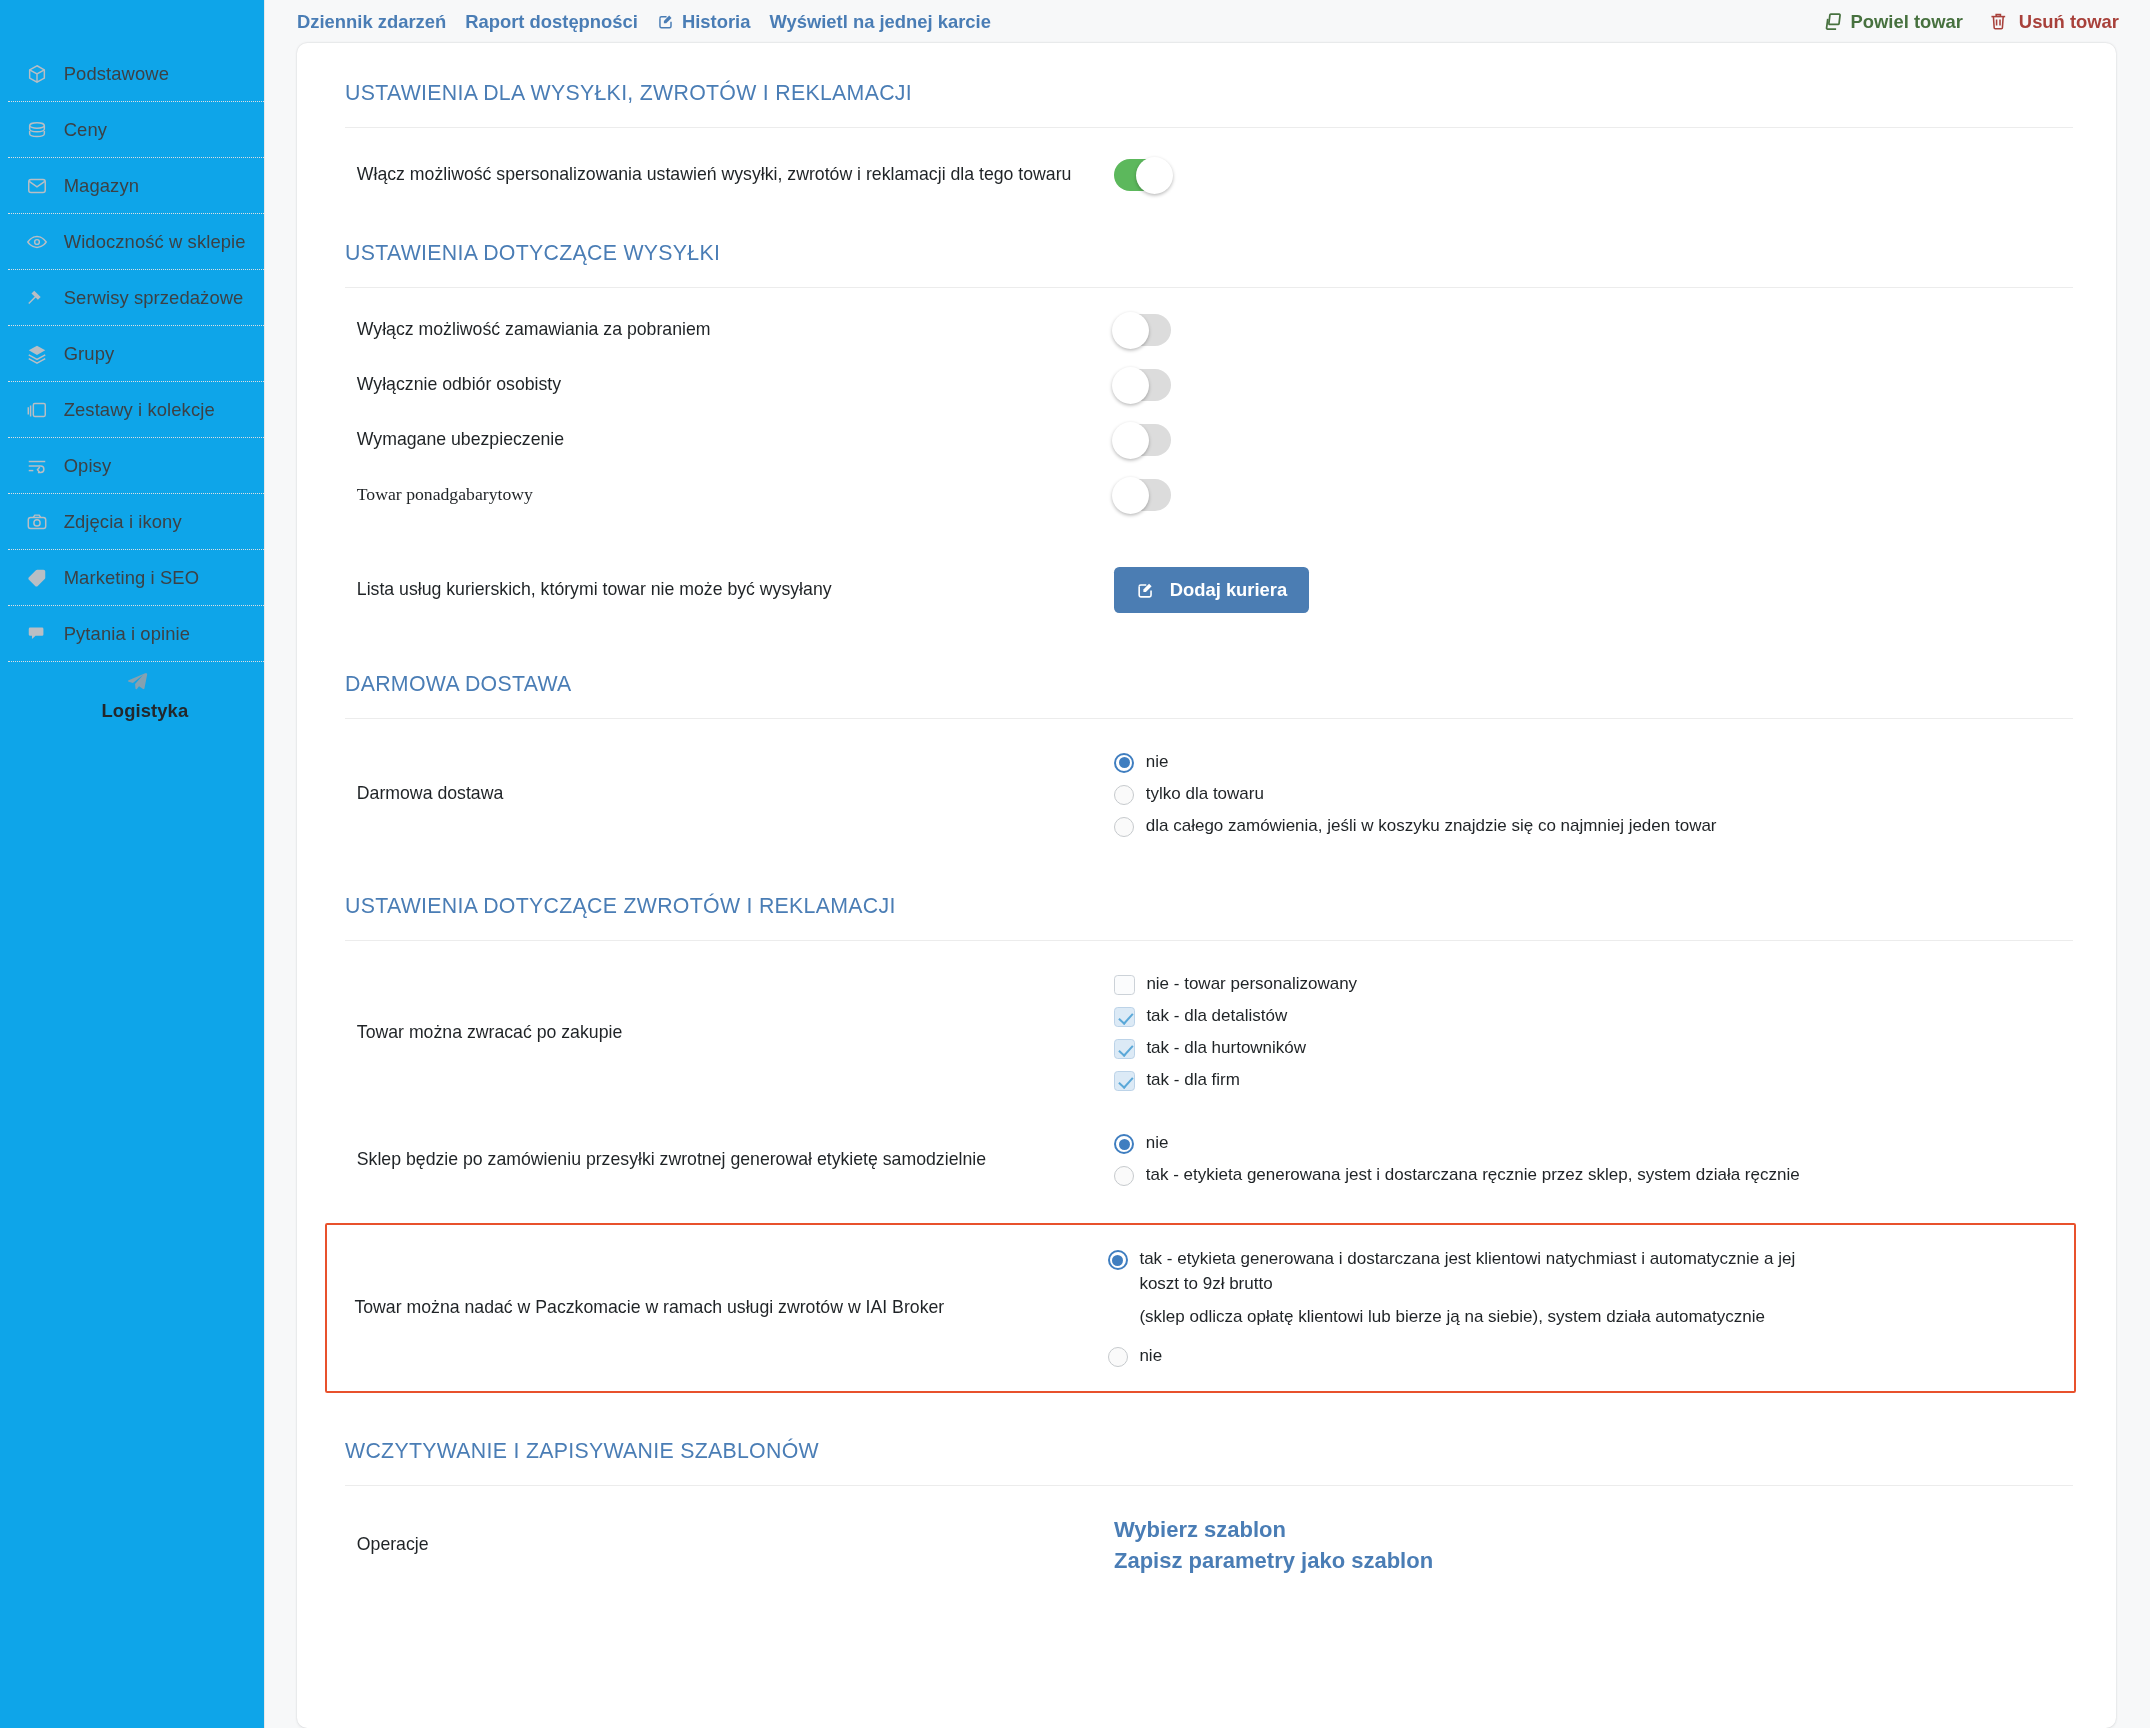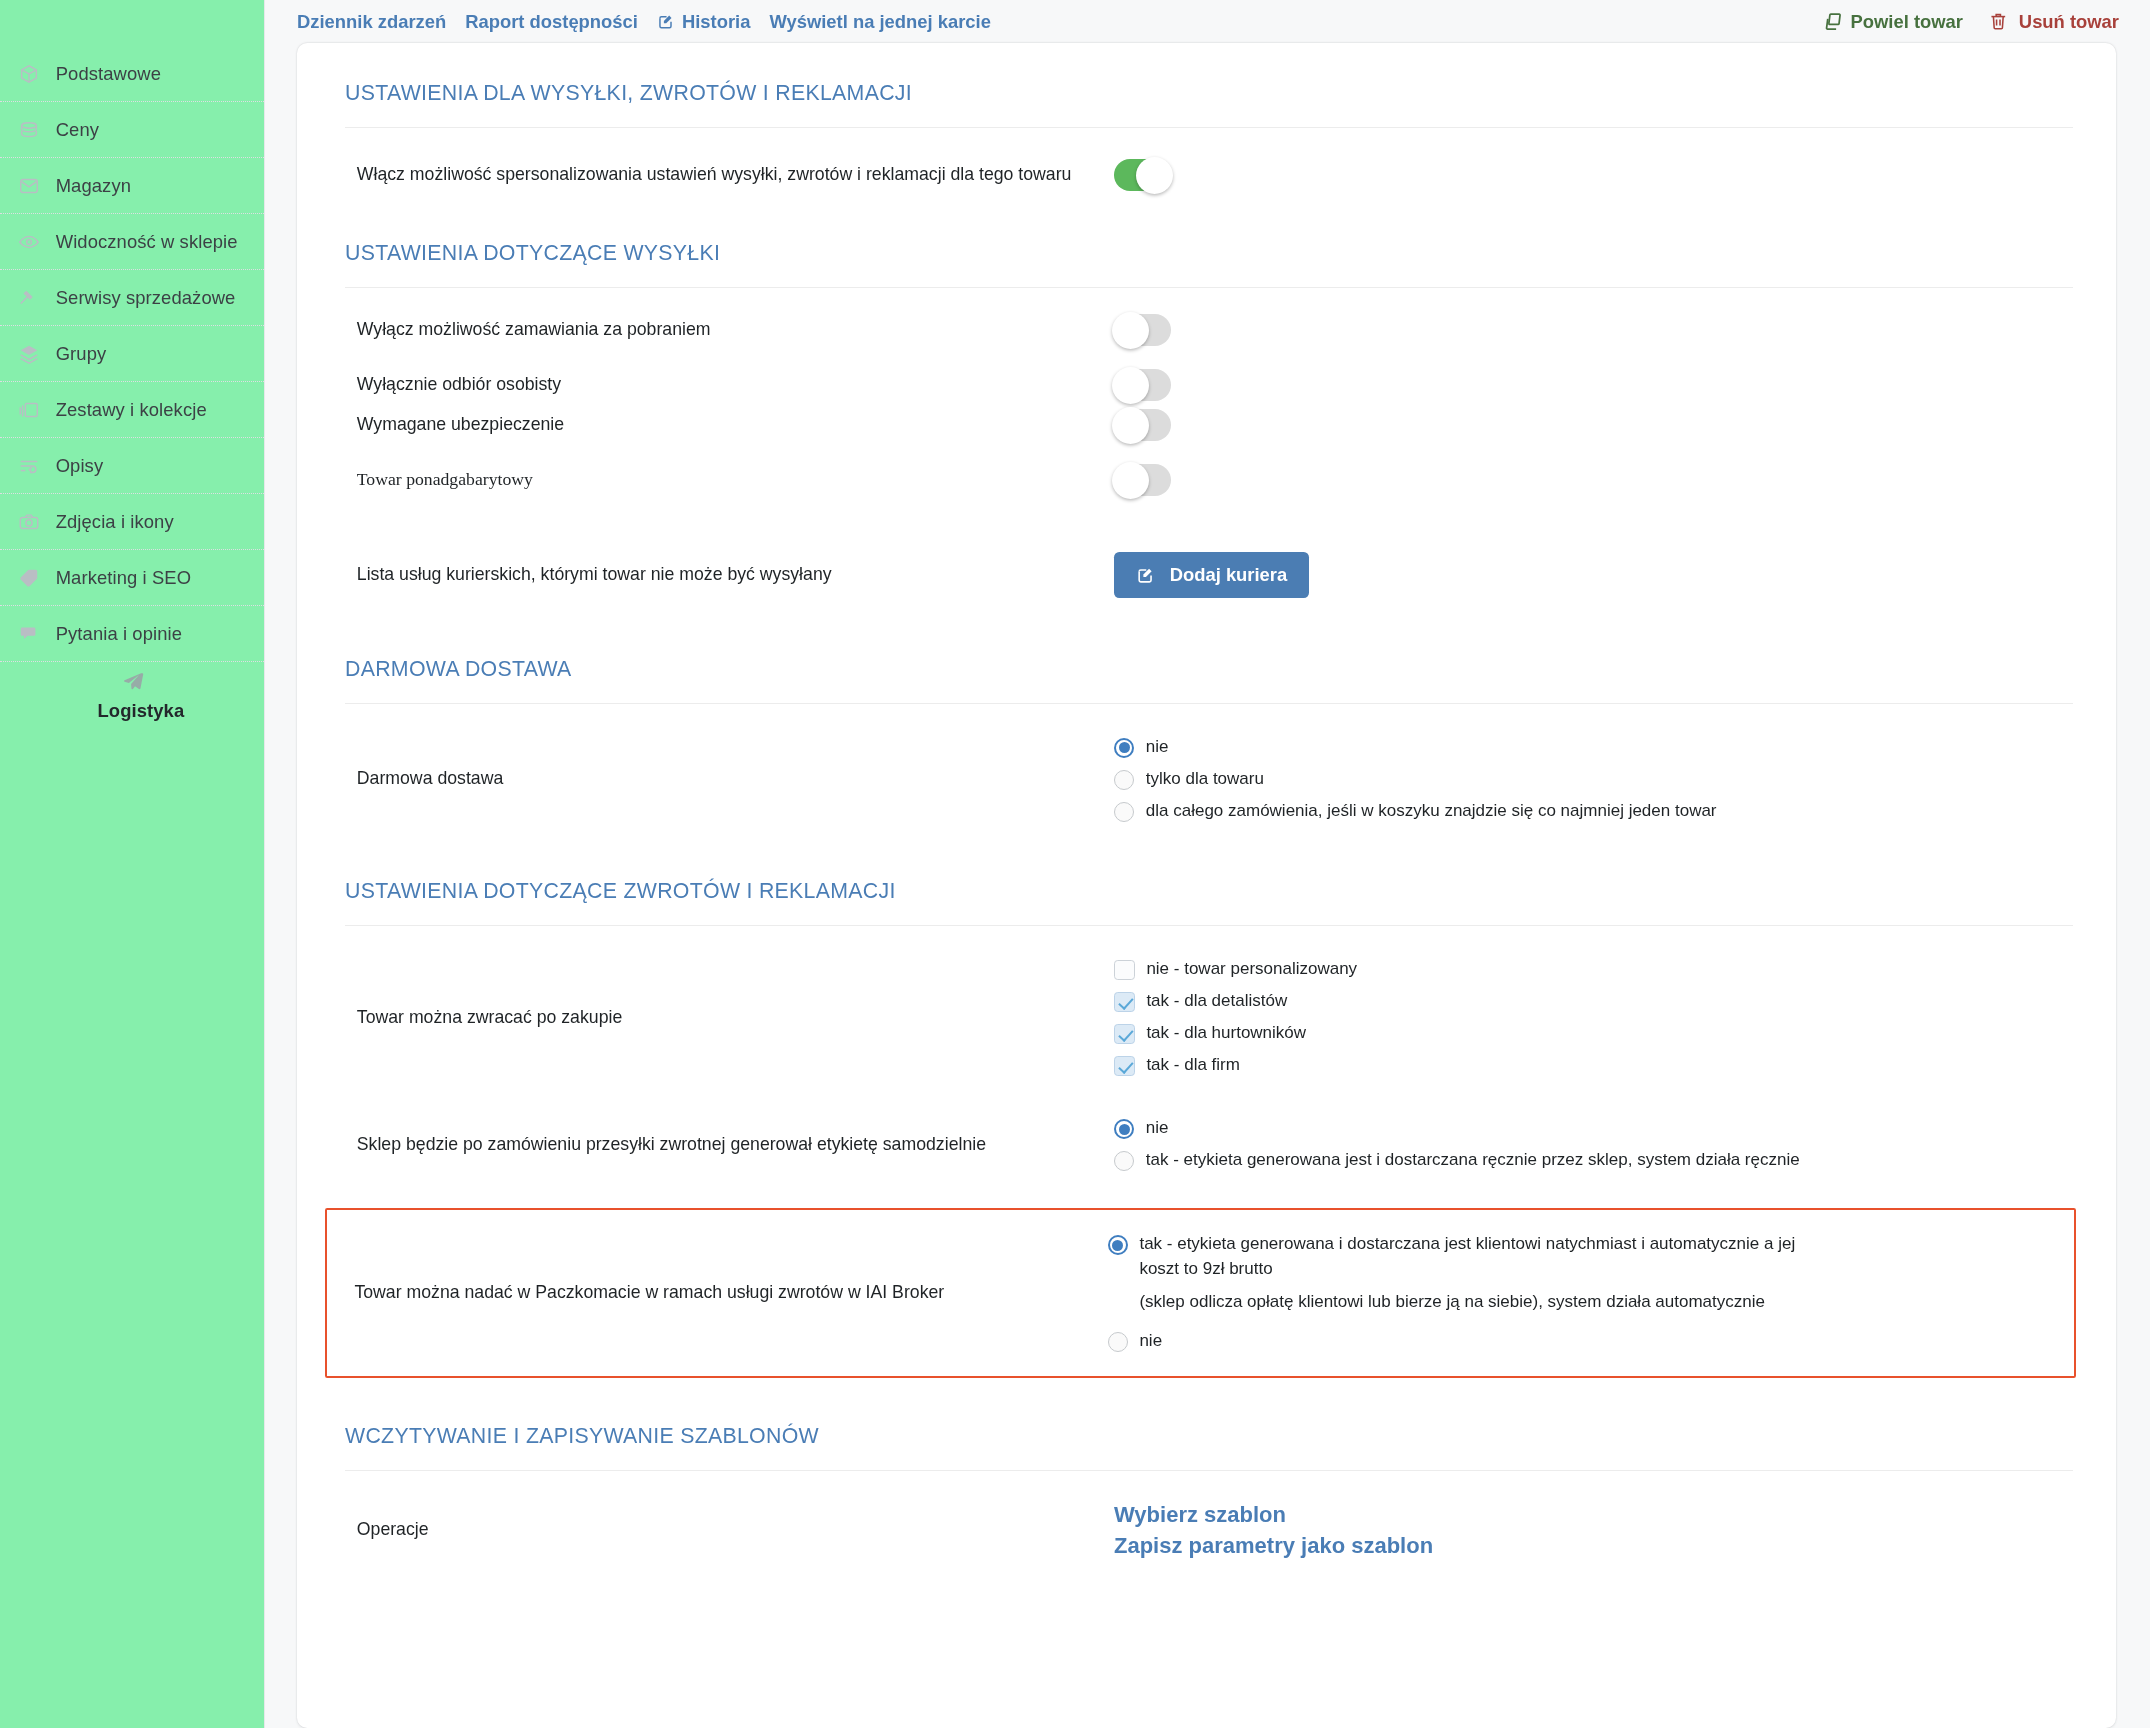--- a/index.html
+++ b/index.html
@@ -16,23 +16,24 @@
     width: 2151px;
     height: 1728px;
     display: flex;
     background: #f7f8f9;
   }
 
   
   .sidebar {
     width: 265px;
     flex: 0 0 265px;
-    background: #86efac;
+    background: #0ea5e9;
     border-right: 0.7px solid #e6e8ea;
     padding-top: 46px;
+    padding-left: 8px;
   }
   .side-item {
     height: 56px;
     display: flex;
     align-items: center;
     padding: 0 0 0 17.7px;
     border-bottom: 1.5px dotted #dcdfe2;
     cursor: pointer;
   }
   .side-item:last-child { border-bottom: none; flex-direction: column; }
@@ -465,21 +466,21 @@
 
           <div class="row" style="margin-top:23px;">
             <div class="lbl" style="flex:0 0 769px;">Wyłącznie odbiór osobisty</div>
             <div class="ctl">
               <div class="toggle">
                   <span class="knob"></span>
                 </div>
             </div>
           </div>
 
-          <div class="row" style="margin-top:8px;">
+          <div class="row" style="margin-top:23px;">
             <div class="lbl" style="flex:0 0 769px;">Wymagane ubezpieczenie</div>
             <div class="ctl">
               <div class="toggle">
                   <span class="knob"></span>
                 </div>
             </div>
           </div>
 
           <div class="row" style="margin-top:23px;font-family:Liberation Serif, serif;">
             <div class="lbl" style="flex:0 0 769px;">Towar ponadgabarytowy</div>

